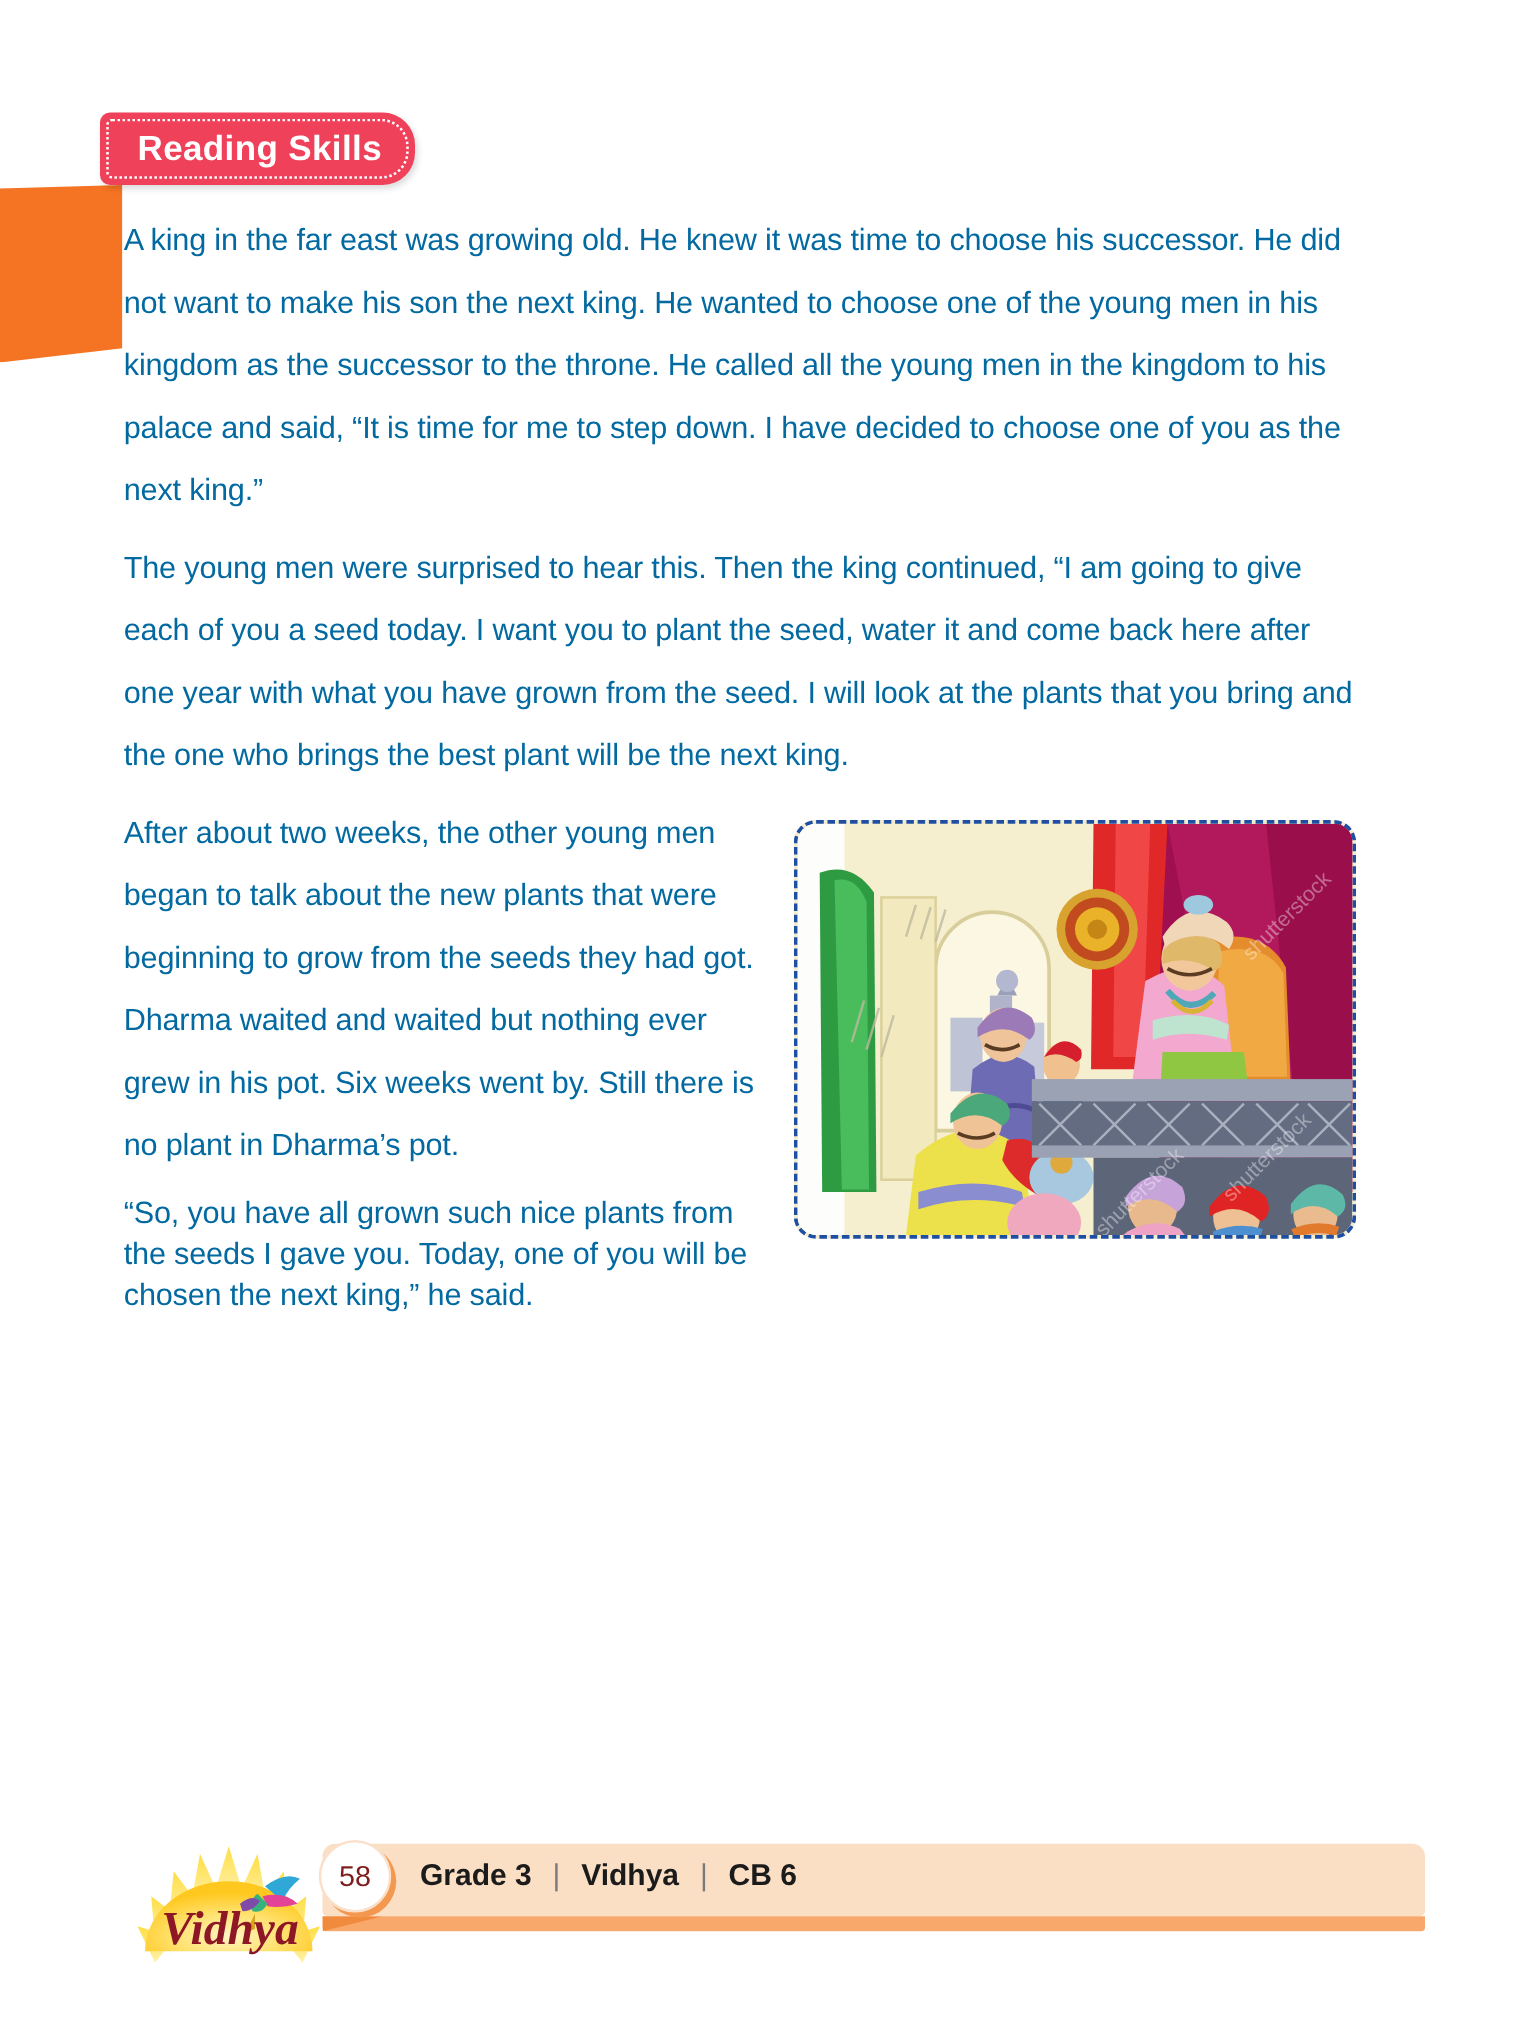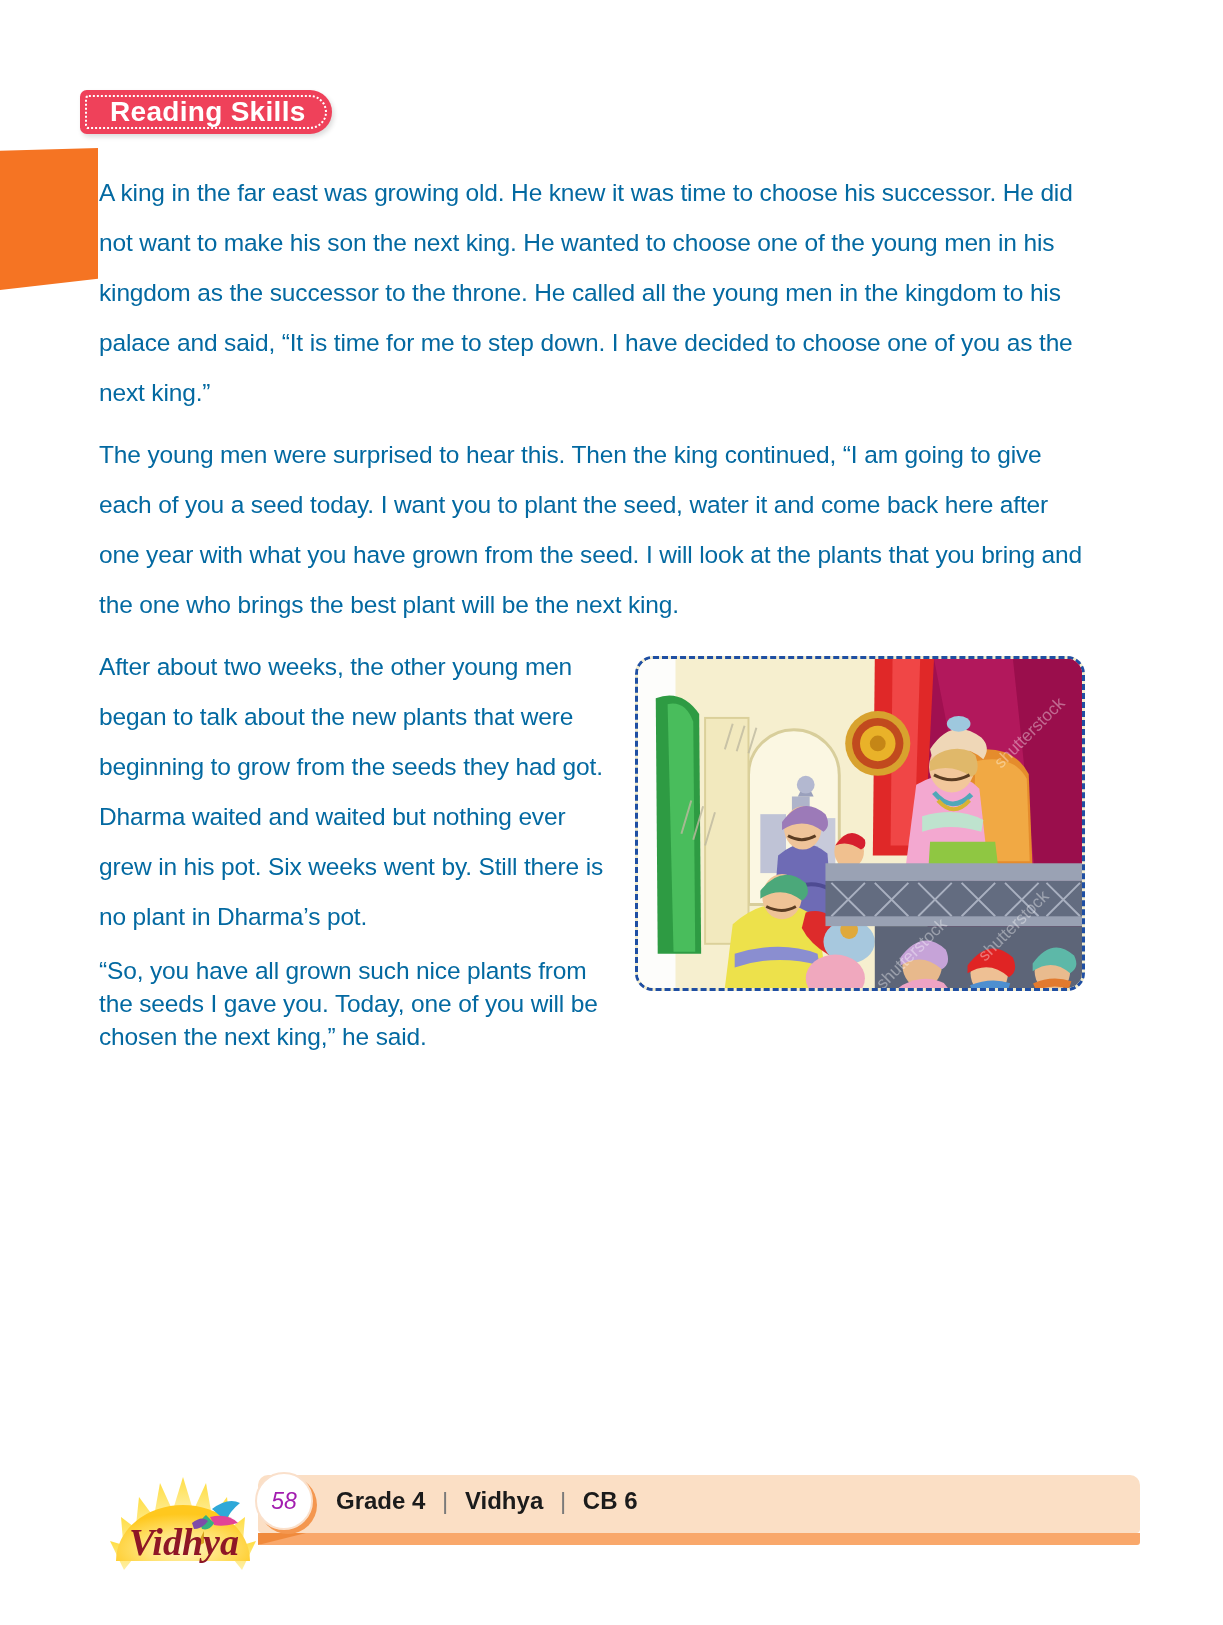--- a/index.html
+++ b/index.html
@@ -28,21 +28,21 @@
     height: 142px;
     background: #F57423;
     clip-path: polygon(0% 2%, 100% 0%, 100% 92%, 0% 100%);
   }
 
   
   .badge {
     position: absolute;
     left: 80px;
     top: 90px;
-    height: 44px;
+    height: 58px;
     padding: 0 26px 0 30px;
     display: flex;
     align-items: center;
     background: #EF415A;
     border-radius: 8px 26px 26px 8px;
     box-shadow: 2px 3px 5px rgba(0,0,0,0.14);
   }
   .badge::before {
     content: "";
     position: absolute;
@@ -175,22 +175,21 @@
     left: 0; top: 0;
     width: 58px; height: 58px;
     border-radius: 50%;
     background: #ffffff;
     border: 2px solid #FAE0CB;
     display: flex;
     align-items: center;
     justify-content: center;
     font-family: "Liberation Sans", sans-serif;
     font-size: 23px;
-    color: #a21caf;
-    font-style: italic;
+    color: #7f1d1d;
   }
 
   .logo { position: absolute; left: 88px; top: 6px; width: 190px; height: 112px; }
   .logo svg { display: block; width: 100%; height: 100%; }
 </style>
 </head>
 <body>
 
 <div class="page">
 
@@ -360,21 +359,21 @@
     <div class="footer-bar"></div>
     <div class="footer-bar-strip"></div>
     <div class="footer-bar-notch"></div>
 
     <div class="page-num-wrap">
       <div class="page-num-shadow"></div>
       <div class="page-num">58</div>
     </div>
 
     <div class="footer-text">
-      <span>Grade 4</span>
+      <span>Grade 3</span>
       <span class="sep">|</span>
       <span>Vidhya</span>
       <span class="sep">|</span>
       <span>CB 6</span>
     </div>
   </div>
 
 </div>
 
 </body></html>

